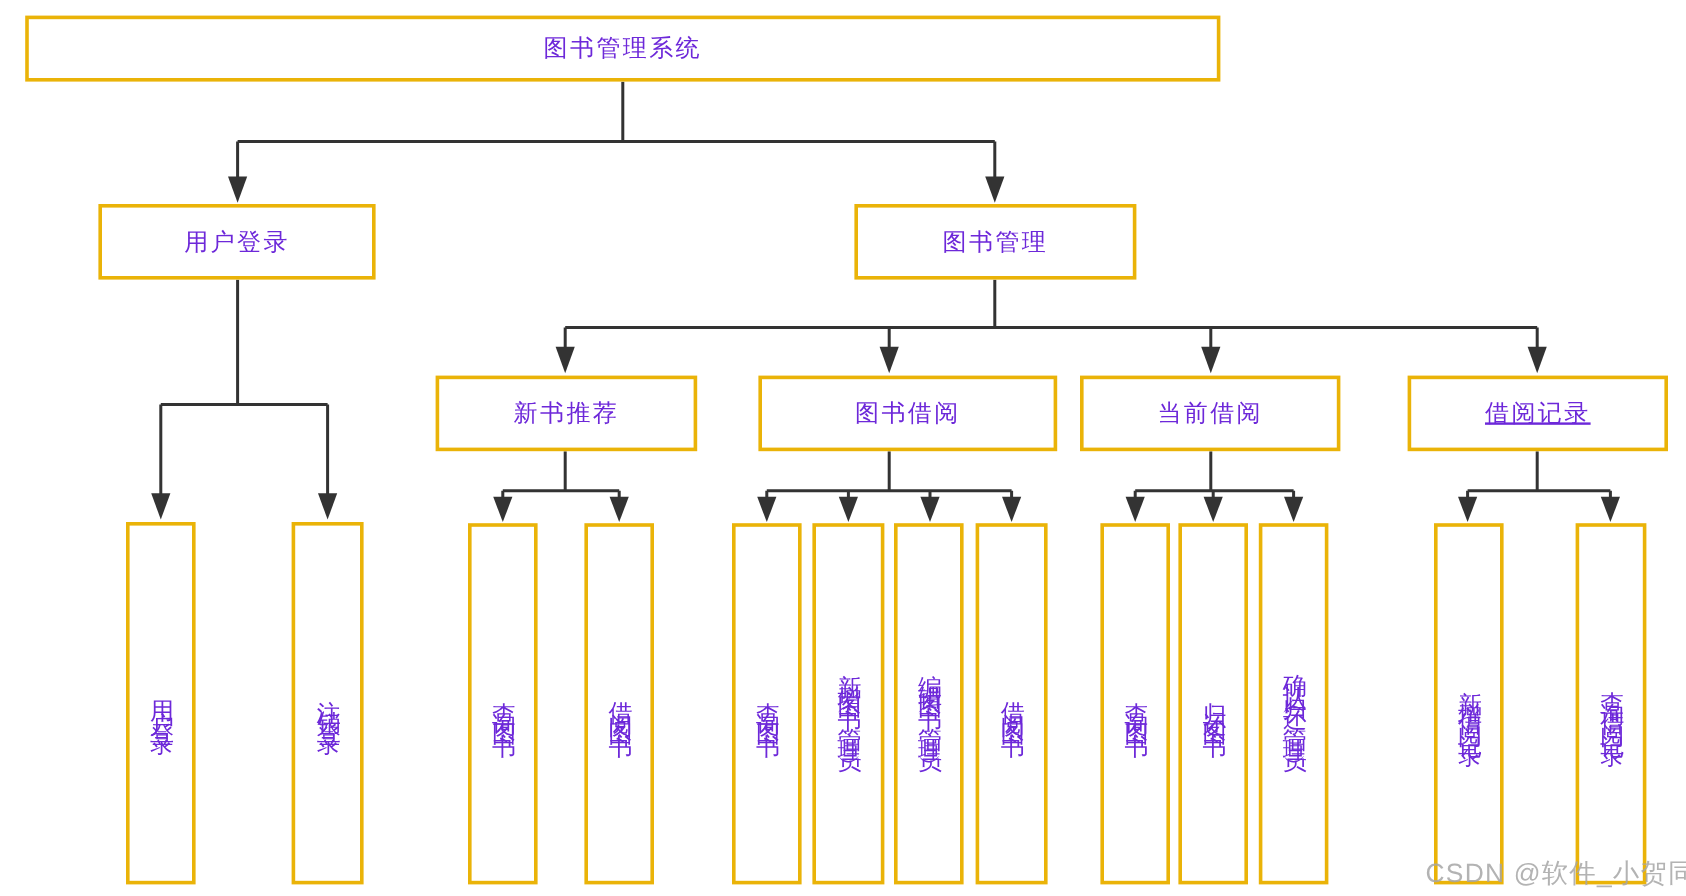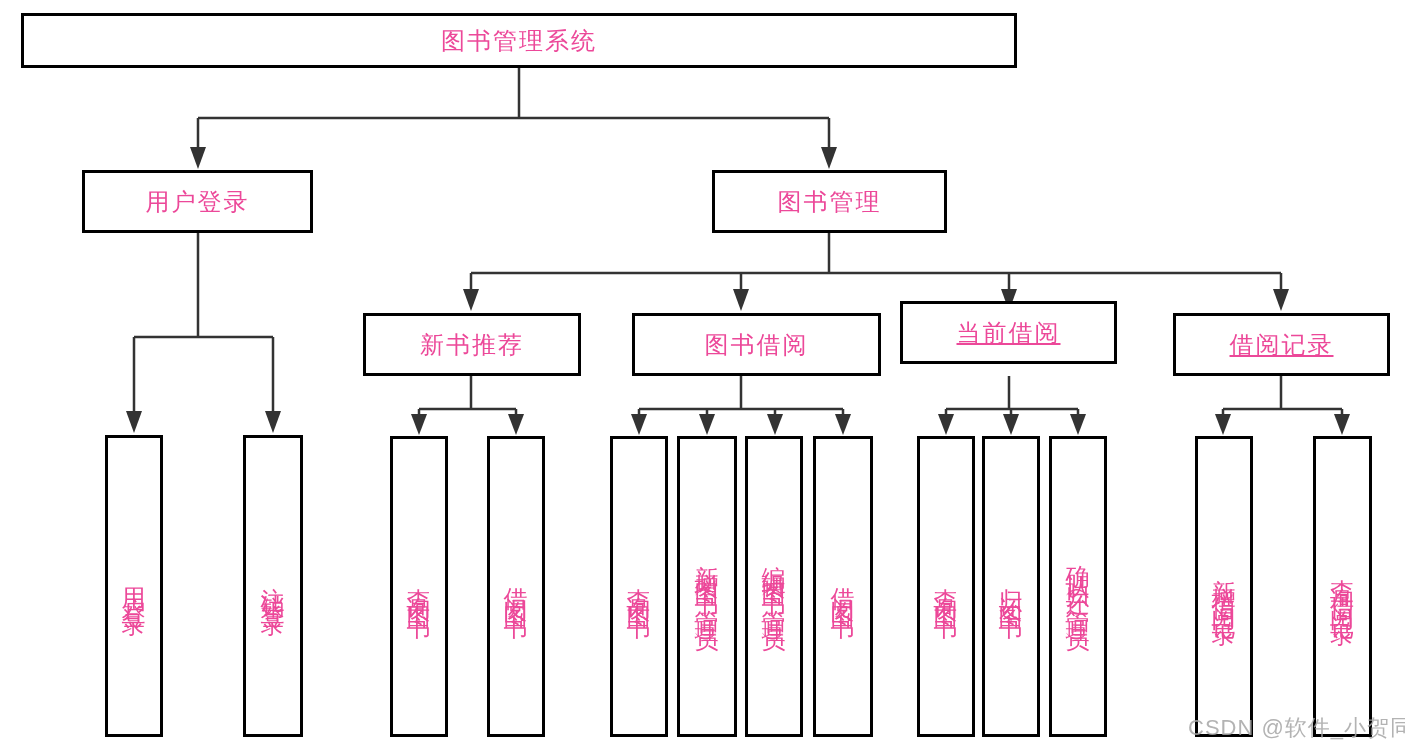--- a/index.html
+++ b/index.html
@@ -8,27 +8,27 @@
     width:1405px;height:747px;
     background:#ffffff;
     font-family:"Liberation Sans",sans-serif;
     color:#333333;
     overflow:hidden;
   }
   .edges{position:absolute;left:0;top:0;width:1405px;height:747px;}
   .box{
     position:absolute;
     box-sizing:border-box;
-    border:3px solid #000000;
+    border:3px solid #eab308;
     background:#ffffff;
     display:flex;
     align-items:center;
     justify-content:center;
-    font-size:24px;
-    color:#ec4899;
+    font-size:20px;
+    color:#6d28d9;
   }
   .box.h span{letter-spacing:2px;white-space:nowrap;}
   .box.v span{
     writing-mode:vertical-rl;
     text-orientation:mixed;
     letter-spacing:9px;
     line-height:1.05;
     white-space:nowrap;
   }
   .watermark{
@@ -91,21 +91,21 @@
   <div class="box h" style="left:712px;top:170px;width:235px;height:63px;">
     <span>图书管理</span>
   </div>
 
   <div class="box h" style="left:363px;top:313px;width:218px;height:63px;">
     <span>新书推荐</span>
   </div>
   <div class="box h" style="left:632px;top:313px;width:249px;height:63px;">
     <span>图书借阅</span>
   </div>
-  <div class="box h" style="left:900px;top:301px;width:217px;height:63px;text-decoration:underline;">
+  <div class="box h" style="left:900px;top:313px;width:217px;height:63px;">
     <span>当前借阅</span>
   </div>
   <div class="box h" style="left:1173px;top:313px;width:217px;height:63px;text-decoration:underline;">
     <span>借阅记录</span>
   </div>
 
   <div class="box v" style="left:105px;top:435px;width:58px;height:302px;">
     <span>用户登录</span>
   </div>
   <div class="box v" style="left:243px;top:435px;width:60px;height:302px;">

